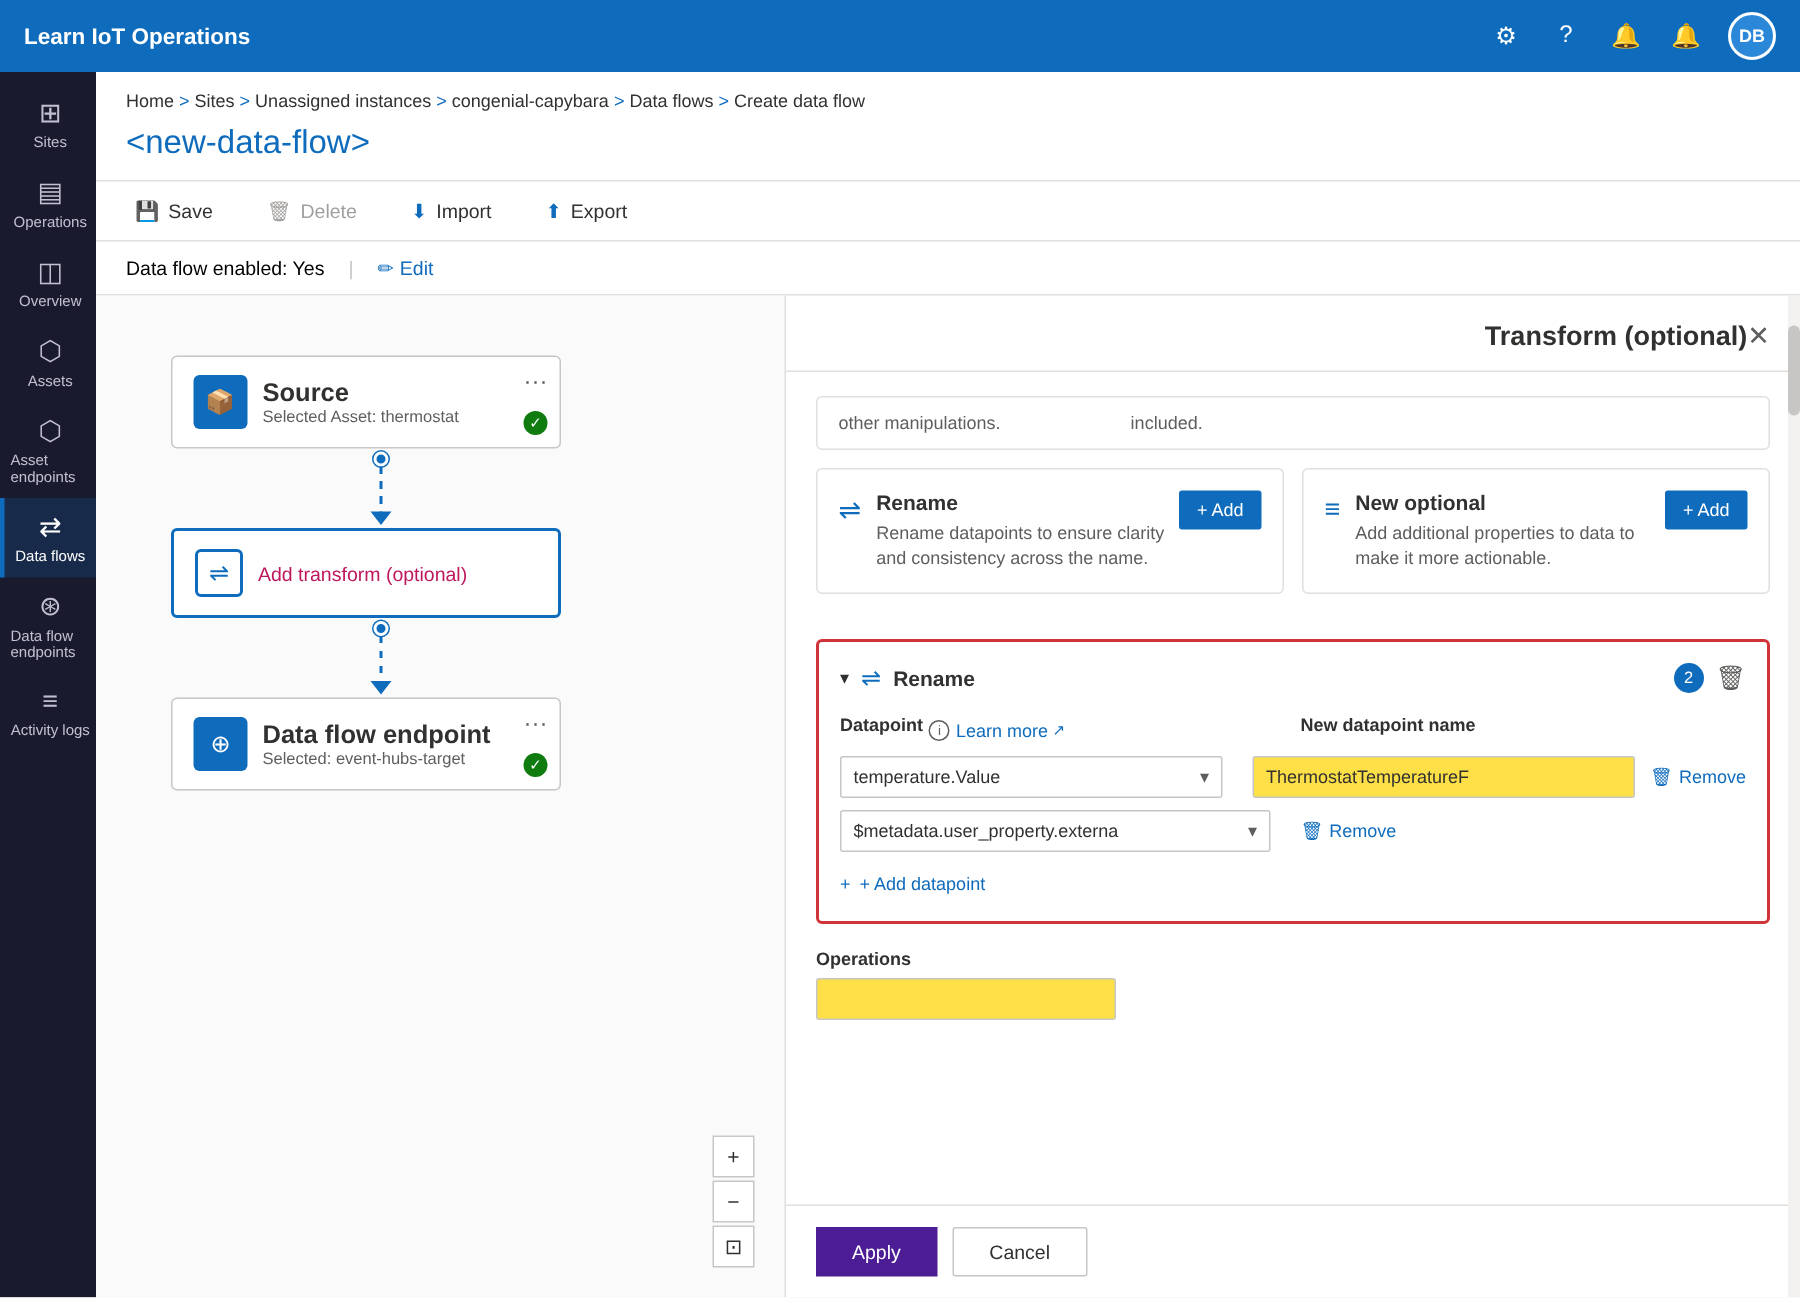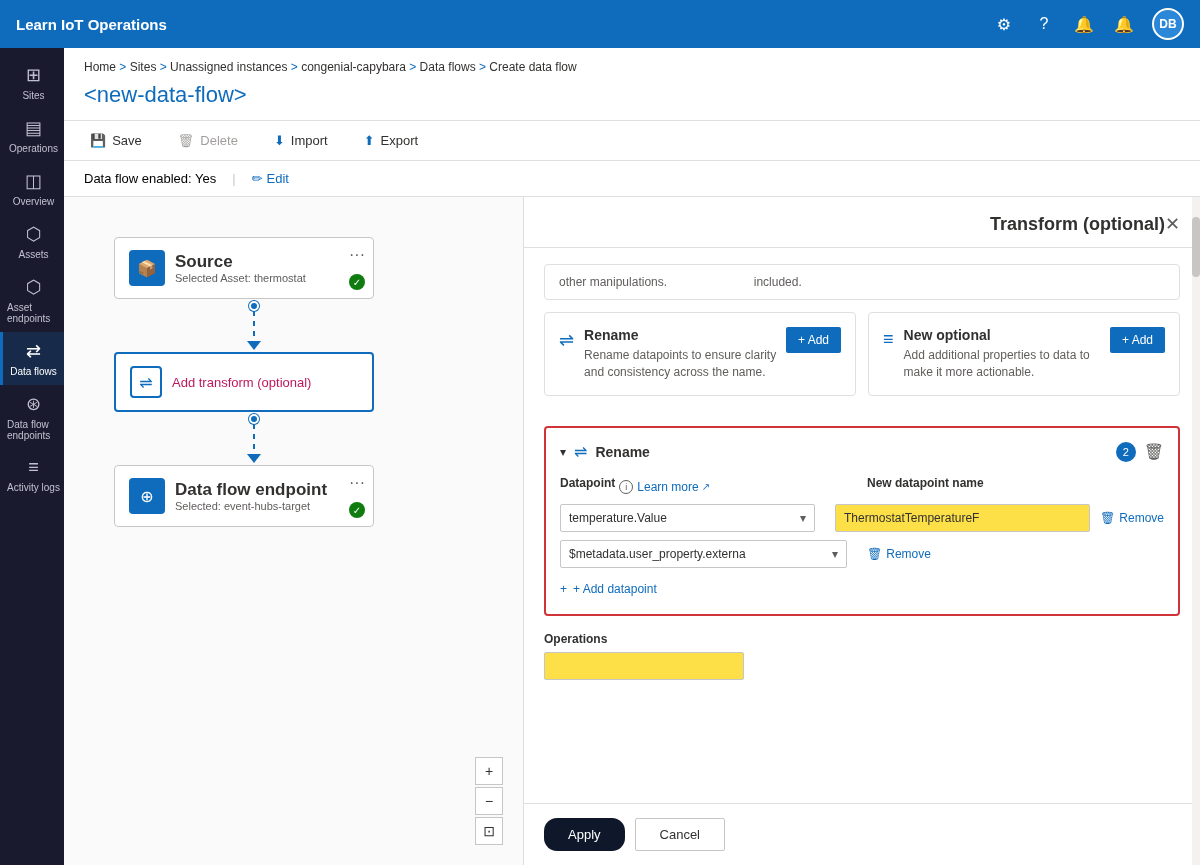--- a/index.html
+++ b/index.html
@@ -150,21 +150,21 @@
     .remove-btn { display: flex; align-items: center; gap: 4px; color: #0f6cbd; cursor: pointer; background: none; border: none; font-size: 12px; white-space: nowrap; }
 
     .add-datapoint { display: flex; align-items: center; gap: 6px; color: #0f6cbd; cursor: pointer; font-size: 12px; padding: 4px 0; background: none; border: none; margin-top: 4px; }
 
     
     .description-section { margin-top: 4px; }
     .description-label { font-size: 12px; font-weight: 600; color: #323130; margin-bottom: 6px; }
 
     
     .panel-footer { padding: 14px 20px; border-top: 1px solid #e1dfdd; display: flex; gap: 10px; background: white; }
-    .apply-btn { background: #0f172a; color: white; border: none; padding: 8px 24px; border-radius: 13px; cursor: pointer; font-size: 13px; font-weight: 500; }
+    .apply-btn { background: #4c1d95; color: white; border: none; padding: 8px 24px; border-radius: 0; cursor: pointer; font-size: 13px; font-weight: 500; }
     .cancel-btn { background: white; color: #323130; border: 1px solid #c8c6c4; padding: 8px 24px; border-radius: 2px; cursor: pointer; font-size: 13px; }
 
     .info-icon { display: inline-flex; align-items: center; justify-content: center; width: 14px; height: 14px; border: 1px solid #605e5c; border-radius: 50%; font-size: 9px; color: #605e5c; cursor: pointer; }
     .learn-more { color: #0f6cbd; cursor: pointer; font-size: 12px; display: flex; align-items: center; gap: 3px; }
     .ext-icon { font-size: 10px; }
 
     .scrollbar-track { position: absolute; right: 0; top: 0; bottom: 0; width: 8px; background: #f3f2f1; }
     .scrollbar-thumb { position: absolute; right: 0; top: 20px; width: 8px; height: 60px; background: #c8c6c4; border-radius: 4px; }
 
     .dot { width: 10px; height: 10px; border-radius: 50%; background: #0f6cbd; border: 2px solid white; box-shadow: 0 0 0 1px #0f6cbd; margin: auto; }

